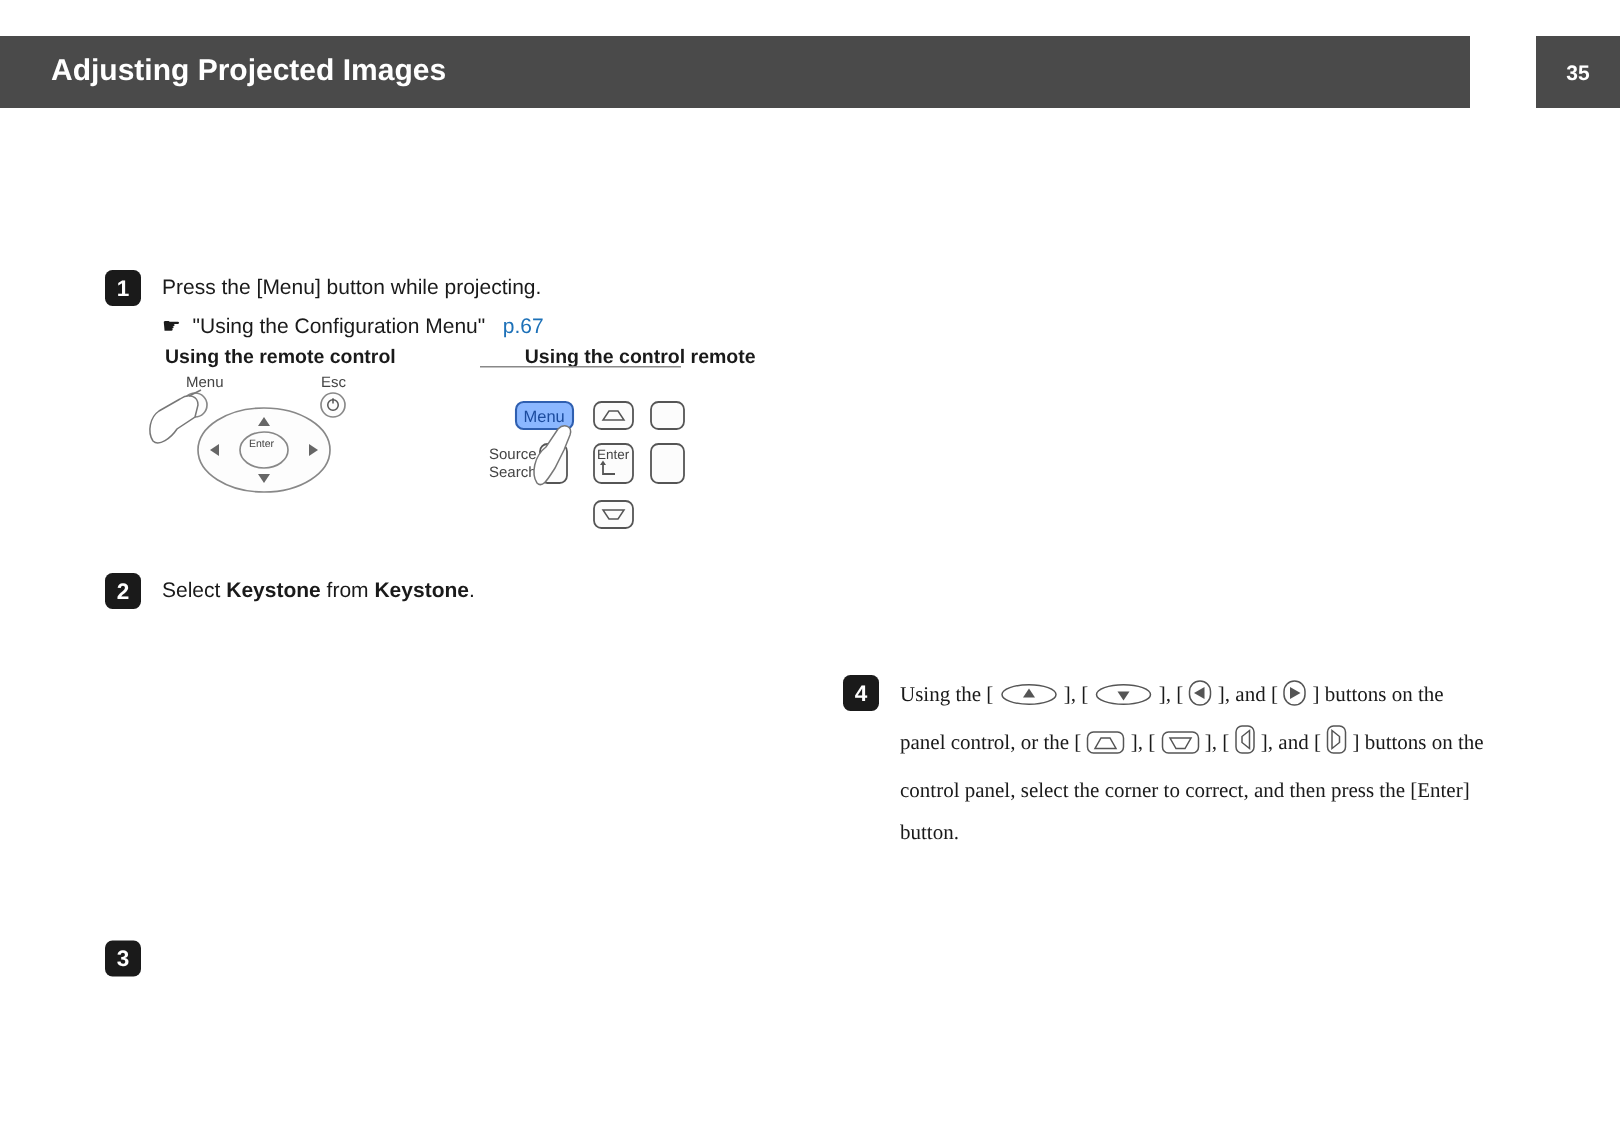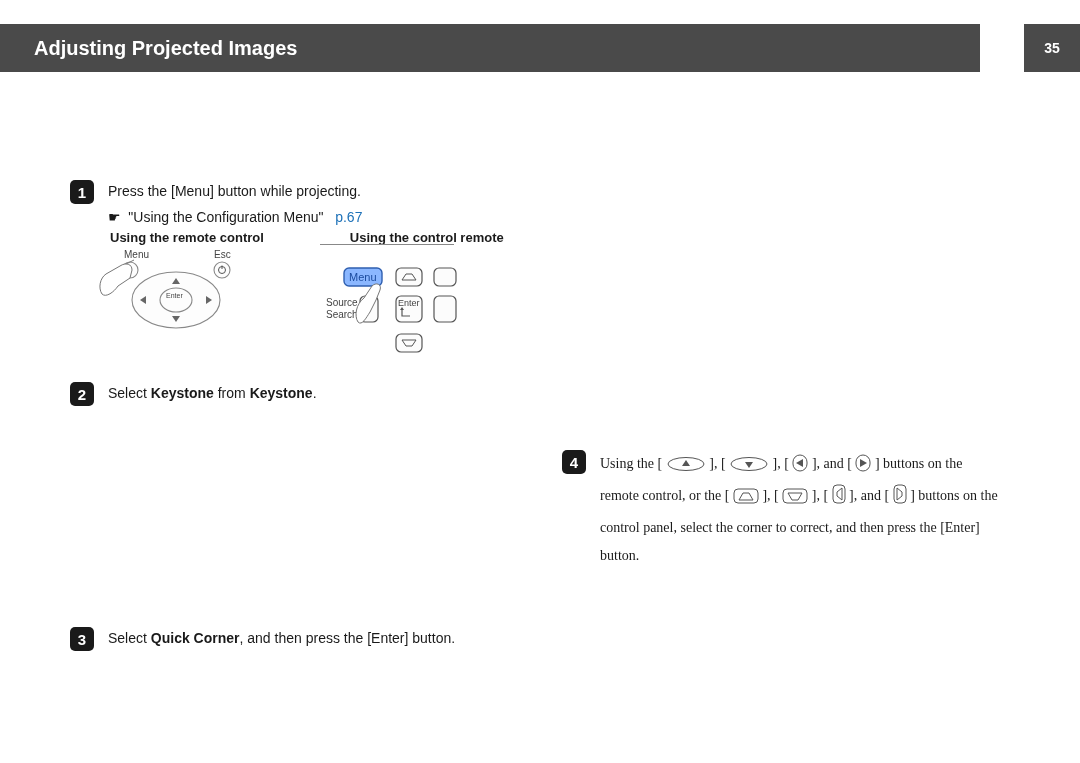--- a/index.html
+++ b/index.html
@@ -234,23 +234,20 @@
 
   <div class="step" style="left:70px; top:310px;">
     <div class="step-badge">2</div>
     <div class="step-text">
       <span>Select </span><span class="bold">Keystone</span><span> from </span><span class="bold">Keystone</span><span>.</span>
     </div>
   </div>
 
   <div class="step" style="left:70px; top:555px;">
     <div class="step-badge">3</div>
-    <div class="step-text">
-      <span>Select </span><span class="bold">Quick Corner</span><span>, and then press the [Enter] button.</span>
-    </div>
   </div>
 
   <div class="step" style="left:562px; top:378px; width:460px;">
     <div class="step-badge">4</div>
     <div class="step-text keyrow" style="line-height:2.0;font-family:Liberation Serif, serif;">
       
       <span>Using the [</span>
       <span class="kbtn">
         <svg width="40" height="16" viewBox="0 0 40 16">
             <ellipse cx="20" cy="8" rx="18" ry="6.5" fill="#fff" stroke="#555" stroke-width="1"></ellipse>
@@ -274,21 +271,21 @@
       <span>], and [</span>
       <span class="kbtn">
         <svg width="16" height="18" viewBox="0 0 16 18">
             <rect x="1" y="1" width="14" height="16" rx="7" fill="#fff" stroke="#555" stroke-width="1"></rect>
             <polygon points="12,9 5,5 5,13" fill="#555"></polygon>
           </svg>
       </span>
       <span>] buttons on the</span>
       <br>
       
-      <span>remote control, or the [</span>
+      <span>panel control, or the [</span>
       <span class="kbtn">
         <svg width="26" height="16" viewBox="0 0 26 16">
             <rect x="1" y="1" width="24" height="14" rx="4" fill="#fff" stroke="#555" stroke-width="1"></rect>
             <path d="M6 12 L20 12 L16 5 L10 5 Z" fill="none" stroke="#555" stroke-width="1"></path>
           </svg>
       </span>
       <span>], [</span>
       <span class="kbtn">
         <svg width="26" height="16" viewBox="0 0 26 16">
             <rect x="1" y="1" width="24" height="14" rx="4" fill="#fff" stroke="#555" stroke-width="1"></rect>

